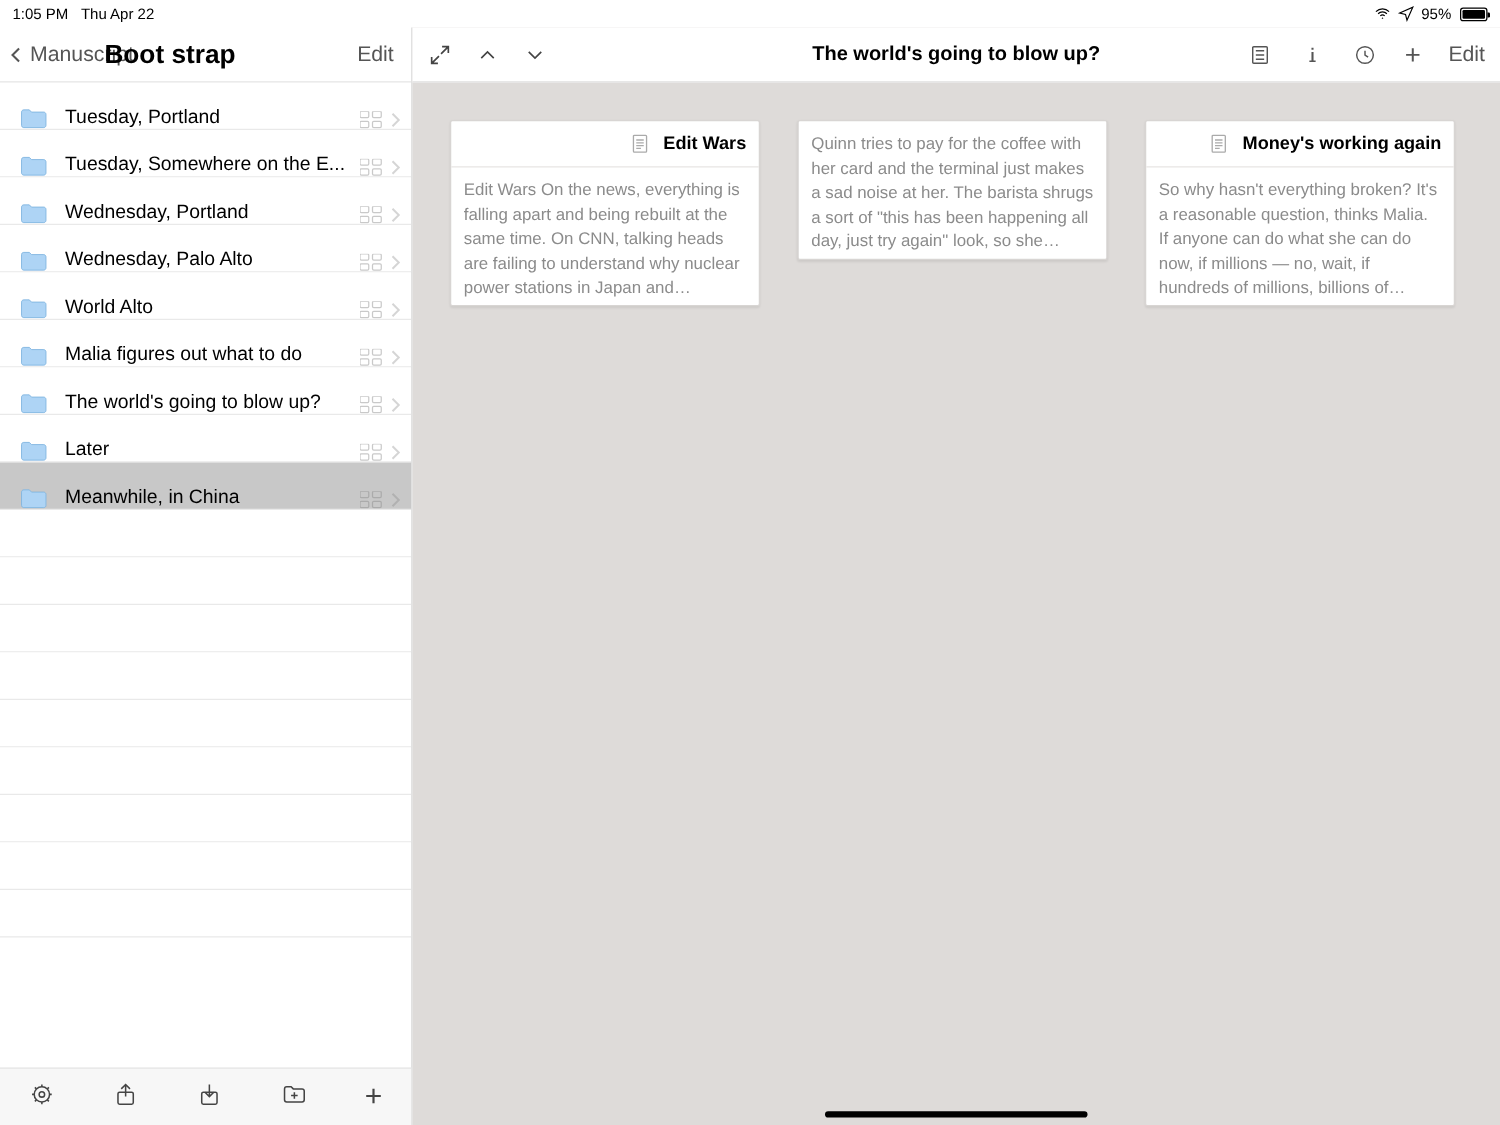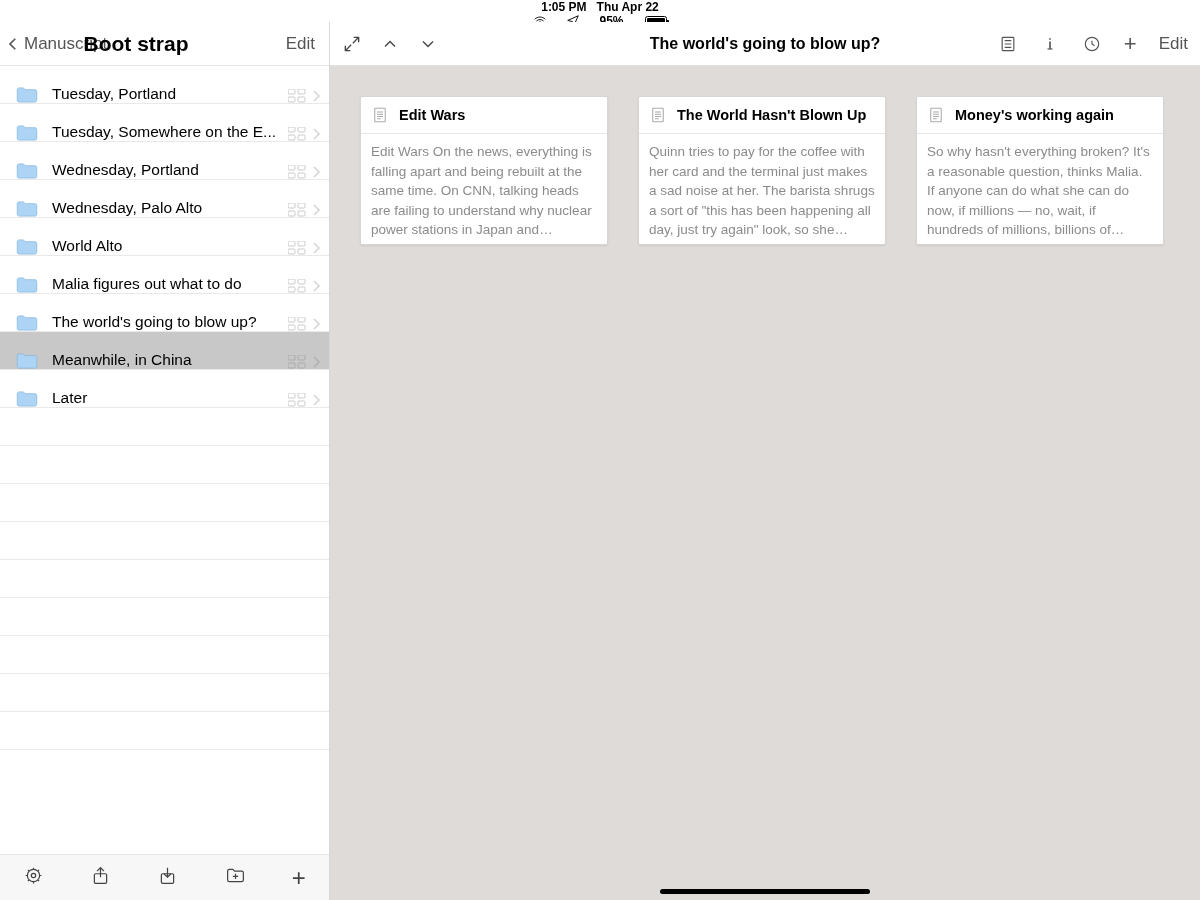--- a/index.html
+++ b/index.html
@@ -1,20 +1,20 @@
 <!DOCTYPE html>
 <html><head>
 <meta charset="utf-8">
 <style>
   * { box-sizing: border-box; margin: 0; padding: 0; }
   html, body { width: 1200px; height: 900px; overflow: hidden; font-family: -apple-system, "Helvetica Neue", Arial, sans-serif; background:#fff; }
   
-  .statusbar { height:22px; display:flex; align-items:center; justify-content:space-between; padding:0 10px; font-size:12px; font-weight:700; color:#000;flex-direction:column; }
+  .statusbar { height:22px; display:flex; align-items:center; justify-content:space-between; padding:0 10px; font-size:12px; font-weight:400; color:#000; }
   .statusbar .left { display:flex; gap:10px; }
-  .statusbar .right { display:flex; align-items:center; gap:19px; }
+  .statusbar .right { display:flex; align-items:center; gap:5px; }
   .statusbar svg { width:14px; height:14px; }
   .battery { display:flex; align-items:center; }
   .battery .shell { width:22px; height:11px; border:1px solid #000; border-radius:2.5px; position:relative; margin-left:2px; }
   .battery .shell::after { content:""; position:absolute; right:-3px; top:3px; width:2px; height:4px; background:#000; border-radius:0 1px 1px 0; }
   .battery .fill { position:absolute; left:1px; top:1px; bottom:1px; width:18px; background:#000; border-radius:1px; }
 
   .app { display:flex; height:878px; }
   
   .sidebar { width:330px; border-right:1px solid #d7d7d7; display:flex; flex-direction:column; background:#fff; }
   .sb-header { height:44px; display:flex; align-items:center; justify-content:space-between; padding:0 8px 0 4px; border-bottom:1px solid #e5e5e5; }
@@ -44,21 +44,21 @@
   .main-header .nav { display:flex; gap:18px; align-items:center; }
   .main-header .nav svg { width:20px; height:20px; stroke:#444; stroke-width:1.6; fill:none; }
   .main-header .doc-title { position:absolute; left:0; right:0; text-align:center; font-weight:600; font-size:16px; pointer-events:none; }
   .main-header .tools { margin-left:auto; display:flex; gap:22px; align-items:center; }
   .main-header .tools svg { width:20px; height:20px; stroke:#555; stroke-width:1.4; fill:none; }
   .main-header .tools .edit-btn { font-size:17px; color:#555; cursor:pointer; }
   .main-header .tools .plus { font-size:22px; font-weight:300; color:#555; cursor:pointer; line-height:1; }
 
   .board { flex:1; padding:30px; display:flex; gap:30px; align-items:flex-start; position:relative; }
   .card { width:248px; background:#fff; border:1px solid #d8d5d3; border-radius:2px; box-shadow:0 1px 2px rgba(0,0,0,.08); cursor:pointer; }
-  .card-head { display:flex; align-items:center; gap:10px; padding:9px 10px; border-bottom:1px solid #e8e5e3; }
+  .card-head { display:flex; align-items:center; gap:10px; padding:9px 10px; border-bottom:1px solid #e8e5e3;justify-content:flex-end; }
   .card-head .doc-icon { width:18px; height:18px; flex:none; }
   .card-head .title { font-weight:600; font-size:14.5px; white-space:nowrap; overflow:hidden; text-overflow:ellipsis; }
   .card-body { padding:8px 10px 10px; font-size:13.5px; line-height:1.45; color:#8b8b8b; height:110px; overflow:hidden; position:relative; }
   .card-body .clamp { display:-webkit-box; -webkit-line-clamp:5; -webkit-box-orient:vertical; overflow:hidden; }
 
   .home-indicator { position:absolute; bottom:6px; left:50%; transform:translateX(-50%); width:210px; height:5px; background:#000; border-radius:3px; }
 </style>
 </head>
 <body>
 
@@ -198,40 +198,40 @@
         <svg class="grid-icon" viewBox="0 0 18 14">
             <rect x="0" y="0" width="7" height="5" rx="1" fill="none" stroke="#888"></rect>
             <rect x="10" y="0" width="7" height="5" rx="1" fill="none" stroke="#888"></rect>
             <rect x="0" y="8" width="7" height="5" rx="1" fill="none" stroke="#888"></rect>
             <rect x="10" y="8" width="7" height="5" rx="1" fill="none" stroke="#888"></rect>
           </svg>
         <svg class="chev" viewBox="0 0 9 14" fill="none" stroke="#888" stroke-width="1.6">
             <polyline points="2 2 7 7 2 12"></polyline>
           </svg>
       </div>
+      <div class="row">
+        <svg class="folder" viewBox="0 0 24 18">
+            <path d="M1 3c0-1 .8-2 2-2h5l2 2h11c1 0 2 1 2 2v10c0 1-.9 2-2 2H3c-1.1 0-2-1-2-2V3z" fill="#aed4f5" stroke="#7fb4e0" stroke-width=".8"></path>
+          </svg>
+        <span class="name">Later</span>
+        <svg class="grid-icon" viewBox="0 0 18 14">
+            <rect x="0" y="0" width="7" height="5" rx="1" fill="none" stroke="#888"></rect>
+            <rect x="10" y="0" width="7" height="5" rx="1" fill="none" stroke="#888"></rect>
+            <rect x="0" y="8" width="7" height="5" rx="1" fill="none" stroke="#888"></rect>
+            <rect x="10" y="8" width="7" height="5" rx="1" fill="none" stroke="#888"></rect>
+          </svg>
+        <svg class="chev" viewBox="0 0 9 14" fill="none" stroke="#888" stroke-width="1.6">
+            <polyline points="2 2 7 7 2 12"></polyline>
+          </svg>
+      </div>
       <div class="row selected">
         <svg class="folder" viewBox="0 0 24 18">
             <path d="M1 3c0-1 .8-2 2-2h5l2 2h11c1 0 2 1 2 2v10c0 1-.9 2-2 2H3c-1.1 0-2-1-2-2V3z" fill="#aed4f5" stroke="#7fb4e0" stroke-width=".8"></path>
           </svg>
         <span class="name">Meanwhile, in China</span>
-        <svg class="grid-icon" viewBox="0 0 18 14">
-            <rect x="0" y="0" width="7" height="5" rx="1" fill="none" stroke="#888"></rect>
-            <rect x="10" y="0" width="7" height="5" rx="1" fill="none" stroke="#888"></rect>
-            <rect x="0" y="8" width="7" height="5" rx="1" fill="none" stroke="#888"></rect>
-            <rect x="10" y="8" width="7" height="5" rx="1" fill="none" stroke="#888"></rect>
-          </svg>
-        <svg class="chev" viewBox="0 0 9 14" fill="none" stroke="#888" stroke-width="1.6">
-            <polyline points="2 2 7 7 2 12"></polyline>
-          </svg>
-      </div>
-      <div class="row">
-        <svg class="folder" viewBox="0 0 24 18">
-            <path d="M1 3c0-1 .8-2 2-2h5l2 2h11c1 0 2 1 2 2v10c0 1-.9 2-2 2H3c-1.1 0-2-1-2-2V3z" fill="#aed4f5" stroke="#7fb4e0" stroke-width=".8"></path>
-          </svg>
-        <span class="name">Later</span>
         <svg class="grid-icon" viewBox="0 0 18 14">
             <rect x="0" y="0" width="7" height="5" rx="1" fill="none" stroke="#888"></rect>
             <rect x="10" y="0" width="7" height="5" rx="1" fill="none" stroke="#888"></rect>
             <rect x="0" y="8" width="7" height="5" rx="1" fill="none" stroke="#888"></rect>
             <rect x="10" y="8" width="7" height="5" rx="1" fill="none" stroke="#888"></rect>
           </svg>
         <svg class="chev" viewBox="0 0 9 14" fill="none" stroke="#888" stroke-width="1.6">
             <polyline points="2 2 7 7 2 12"></polyline>
           </svg>
       </div>
@@ -316,27 +316,20 @@
               <rect x="5" y="3" width="14" height="18" rx="1"></rect>
               <path d="M8 8h8M8 11h8M8 14h8M8 17h5"></path>
             </svg>
           <span class="title">Edit Wars</span>
         </div>
         <div class="card-body">
             <div class="clamp">Edit Wars On the news, everything is falling apart and being rebuilt at the same time. On CNN, talking heads are failing to understand why nuclear power stations in Japan and Germany aren't exploding.  xxxx on Fox News i…</div>
           </div>
       </div>
       <div class="card">
-        <div class="card-head">
-          <svg class="doc-icon" viewBox="0 0 24 24" fill="none" stroke="#aaa" stroke-width="1.4">
-              <rect x="5" y="3" width="14" height="18" rx="1"></rect>
-              <path d="M8 8h8M8 11h8M8 14h8M8 17h5"></path>
-            </svg>
-          <span class="title">The World Hasn't Blown Up</span>
-        </div>
         <div class="card-body">
             <div class="clamp">Quinn tries to pay for the coffee with her card and the terminal just makes a sad noise at her. The barista shrugs a sort of "this has been happening all day, just try again" look, so she inserts the chip card again and the transacti…</div>
           </div>
       </div>
       <div class="card">
         <div class="card-head">
           <svg class="doc-icon" viewBox="0 0 24 24" fill="none" stroke="#aaa" stroke-width="1.4">
               <rect x="5" y="3" width="14" height="18" rx="1"></rect>
               <path d="M8 8h8M8 11h8M8 14h8M8 17h5"></path>
             </svg>

